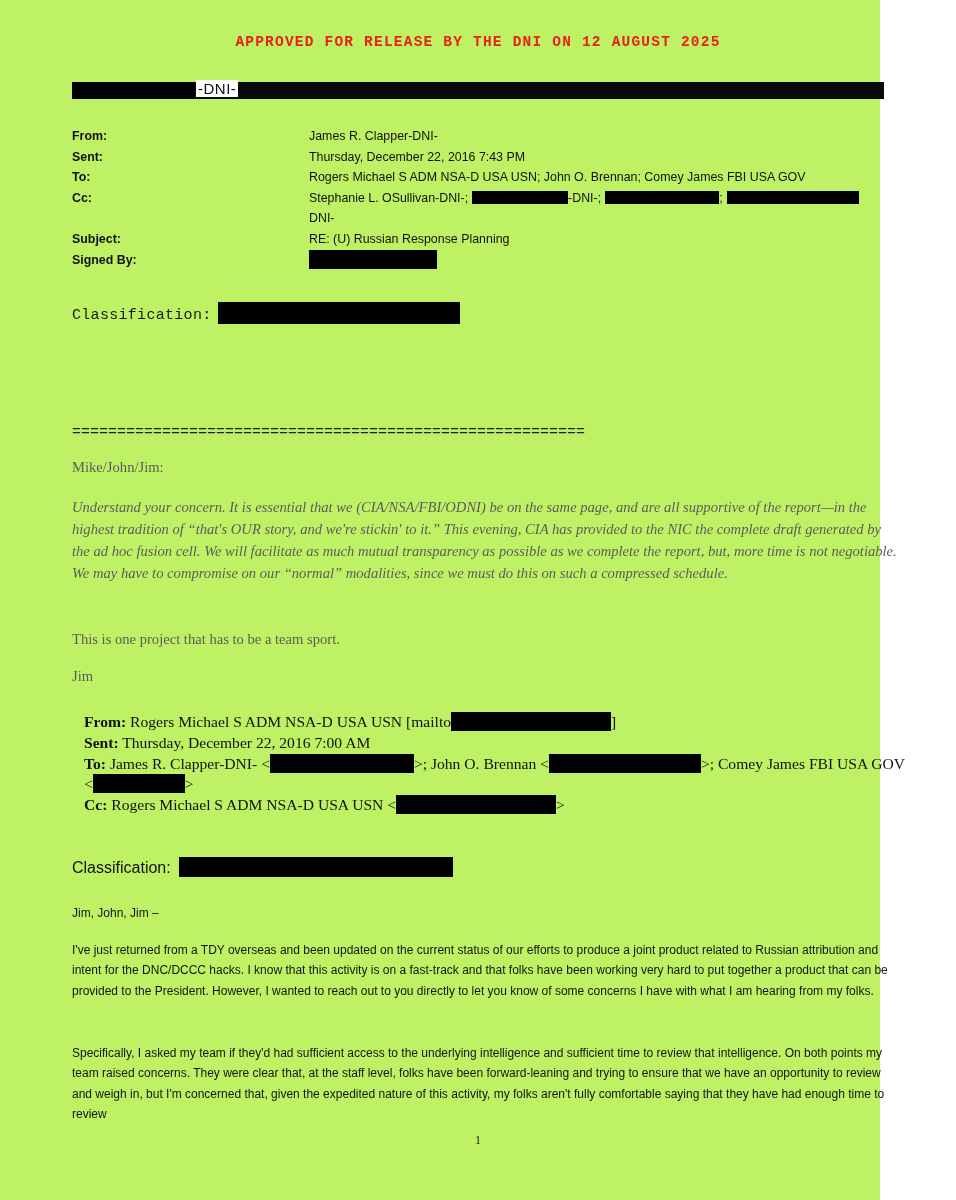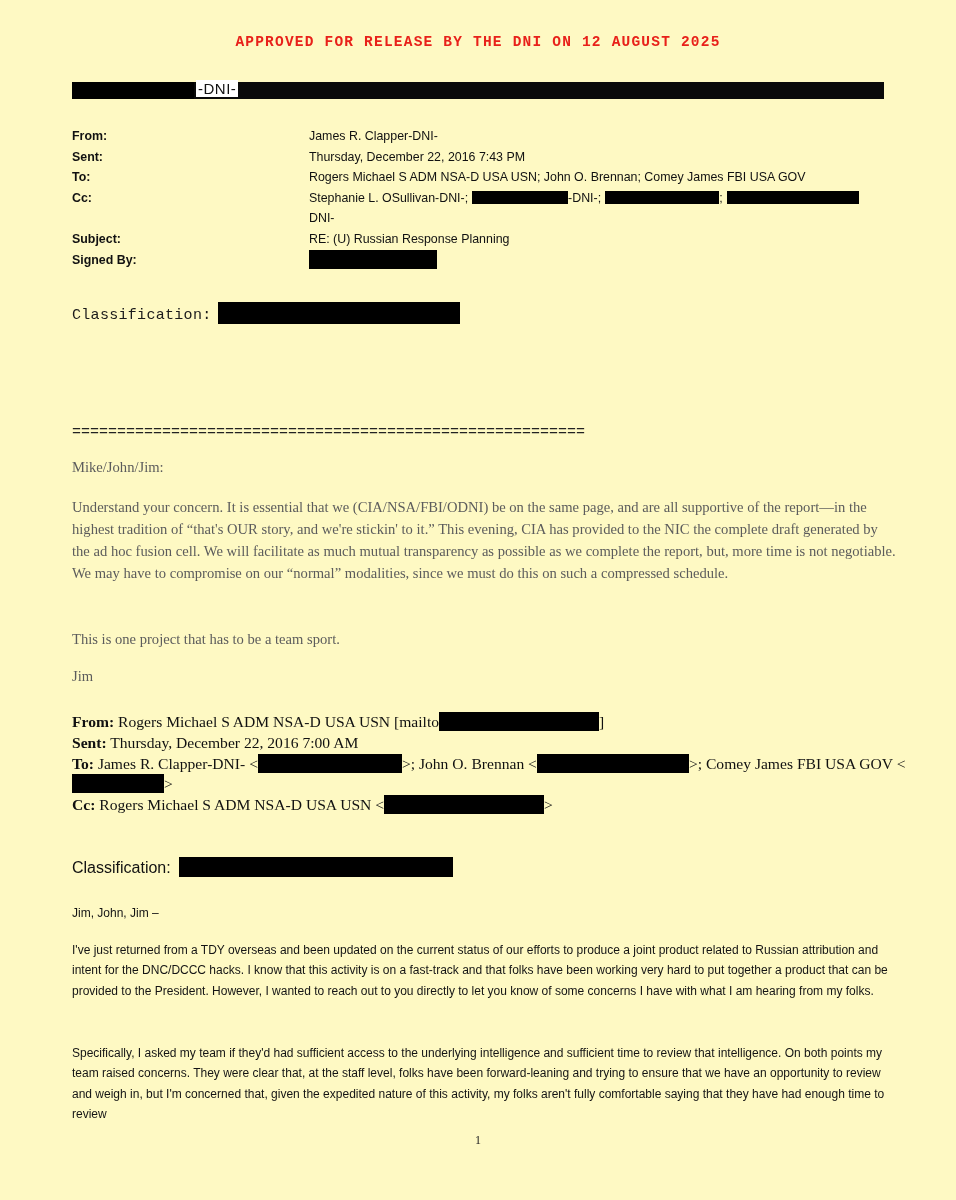--- a/index.html
+++ b/index.html
@@ -10,23 +10,23 @@
   body {
     width: 956px;
     height: 1200px;
     position: relative;
     font-family: "Liberation Sans", sans-serif;
     color: #111;
     overflow: hidden;
   }
   .page {
     position: relative;
-    width: 956px;
+    width: 880px;
     height: 1200px;
-    background: #fef9c3;
+    background: #bef264;
   }
 
   
   .release-stamp {
     position: absolute;
     top: 34px;
     left: 0;
     width: 956px;
     text-align: center;
     color: #e8211a;
@@ -132,37 +132,37 @@
   .faded {
     position: absolute;
     left: 72px;
     color: #5c5c5c;
     font-family: "Liberation Serif", serif;
     font-size: 14.6px;
     line-height: 22px;
     width: 826px;
   }
   #salutation-1 { top: 456px; }
-  #para-1 { top: 496px; }
+  #para-1 { top: 496px; font-style: italic; }
   #para-2 { top: 628px; }
   #signoff-1 { top: 665px; }
 
   
   .quoted-hdr {
     position: absolute;
     left: 72px;
     top: 712px;
     width: 840px;
     font-family: "Liberation Serif", serif;
     font-size: 15.6px;
     line-height: 20.8px;
     color: #111;
   }
   .quoted-hdr b { font-weight: bold; }
-  .qline { white-space: normal; }
+  .qline { white-space: normal; margin-left: 12px; }
 
   
   #classification-2 {
     position: absolute;
     left: 72px;
     top: 857px;
     font-family: "Liberation Sans", sans-serif;
     font-size: 16px;
   }
   #classification-2 .mono-redact { height: 20px; vertical-align: -4px; }

